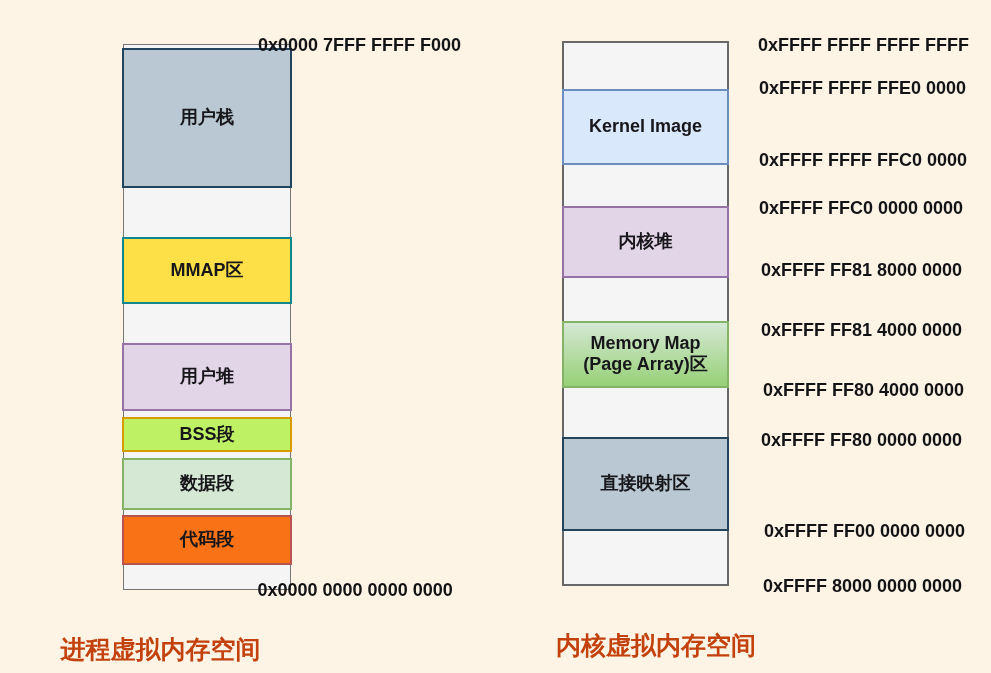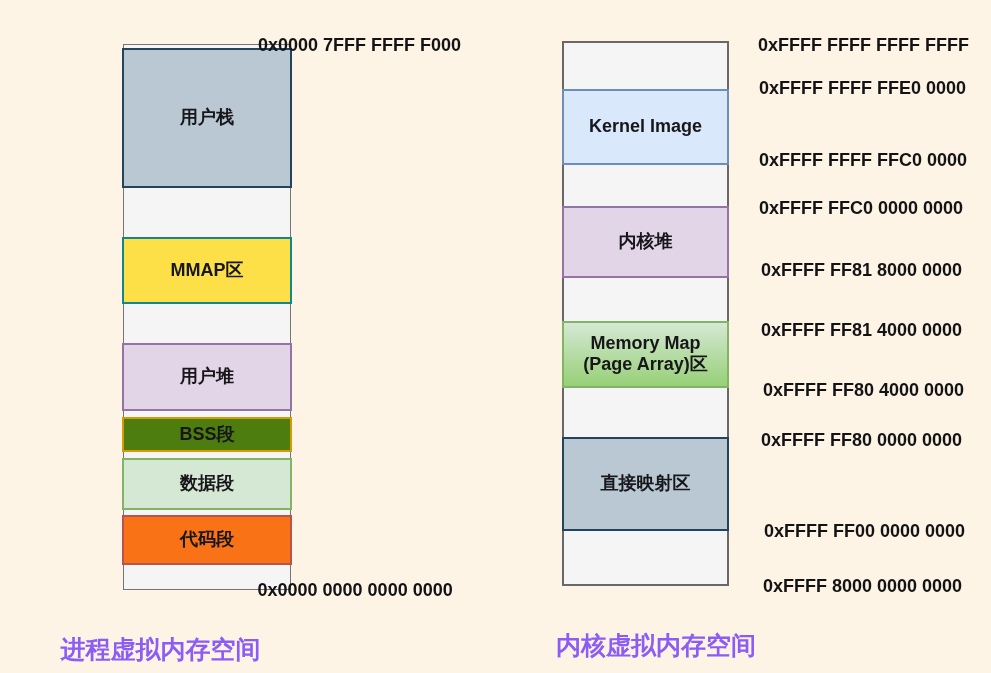--- a/index.html
+++ b/index.html
@@ -41,41 +41,41 @@
     font-weight: bold;
     font-size: 18px;
     color: #131316;
     white-space: nowrap;
     transform: translateY(-50%);
   }
   .caption {
     position: absolute;
     font-weight: bold;
     font-size: 25px;
-    color: #8b5cf6;
+    color: #c2410c;
     white-space: nowrap;
     transform: translateY(-50%);
   }
 </style>
 </head>
 <body>
 
 <div class="canvas">
 
   <div class="column column-left" id="left-column">
       <div class="segment" style="top: 2.5px; height: 140px; border: 2px solid rgb(35, 68, 93); background: rgb(185, 200, 210);">
         <span>用户栈</span>
       </div>
       <div class="segment" style="top: 192px; height: 67px; border: 2px solid rgb(16, 134, 141); background: #fde047;">
         <span>MMAP区</span>
       </div>
       <div class="segment" style="top: 298px; height: 68px; border: 2px solid rgb(150, 115, 166); background: rgb(225, 213, 231);">
         <span>用户堆</span>
       </div>
-      <div class="segment" style="top: 372px; height: 35px; border: 2px solid rgb(215, 155, 0); background: #4d7c0f;">
+      <div class="segment" style="top: 372px; height: 35px; border: 2px solid rgb(215, 155, 0); background: #bef264;">
         <span>BSS段</span>
       </div>
       <div class="segment" style="top: 413px; height: 51.5px; border: 2px solid rgb(130, 179, 102); background: rgb(213, 232, 212);">
         <span>数据段</span>
       </div>
       <div class="segment" style="top: 470px; height: 50px; border: 2px solid rgb(184, 84, 80); background: #f97316;">
         <span>代码段</span>
       </div>
     </div>
 

